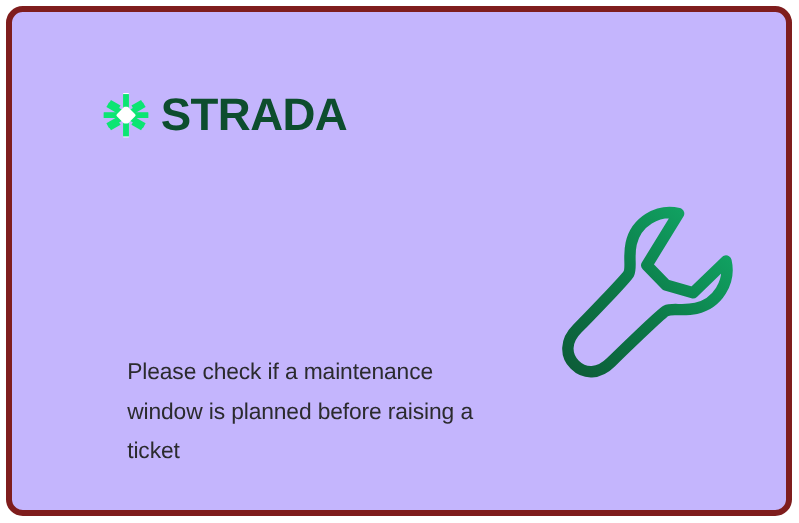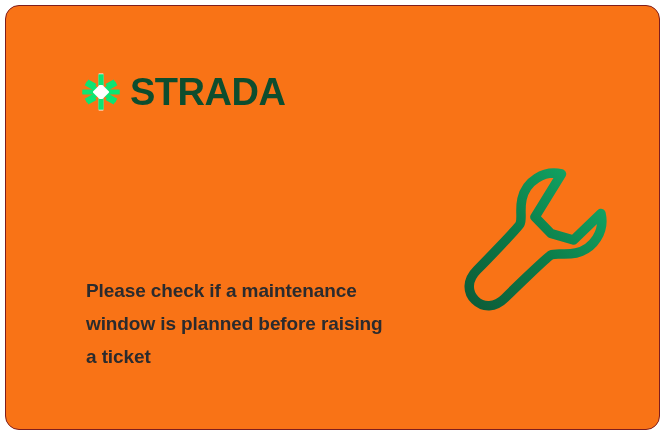--- a/index.html
+++ b/index.html
@@ -22,22 +22,22 @@
     background: #ffffff;
   }
 
   #status-card {
     position: absolute;
     left: 5px;
     top: 5px;
     width: 655px;
     height: 425px;
     box-sizing: border-box;
-    background: #f97316;
-    border: 1px solid #7f1d1d;
+    background: #c4b5fd;
+    border: 5px solid #7f1d1d;
     border-radius: 14px;
     overflow: hidden;
   }
 
   
   #brand-lockup {
     position: absolute;
     left: 75px;
     top: 66px;
     display: flex;
@@ -76,23 +76,23 @@
     color: #27272a;
     font-family: "Liberation Sans", sans-serif;
   }
 
   
   #body-copy {
     position: absolute;
     left: 80px;
     top: 268px;
     width: 305px;
-    margin: 0;
+    margin: 16px;
     font-size: 19px;
-    font-weight: 700;
+    font-weight: 400;
     line-height: 1.74;
     letter-spacing: -0.1px;
     color: #2b2b2e;
     font-family: "Liberation Sans", sans-serif;
   }
 
   
   #wrench-illustration {
     position: absolute;
     left: 455px;

